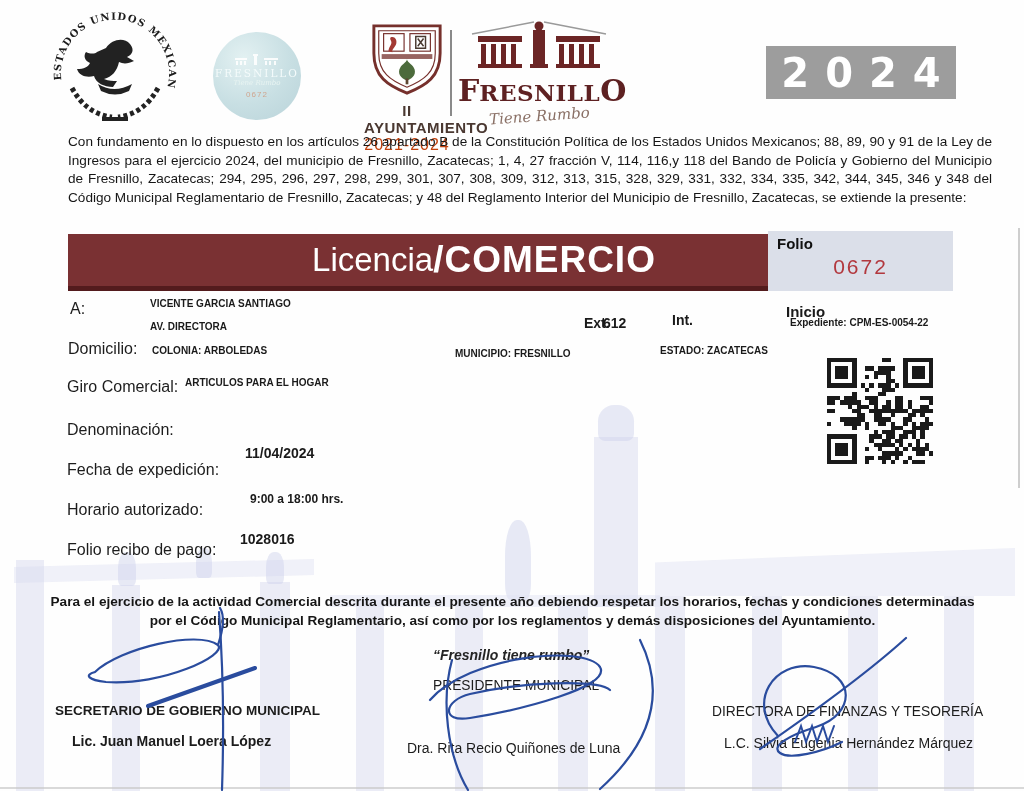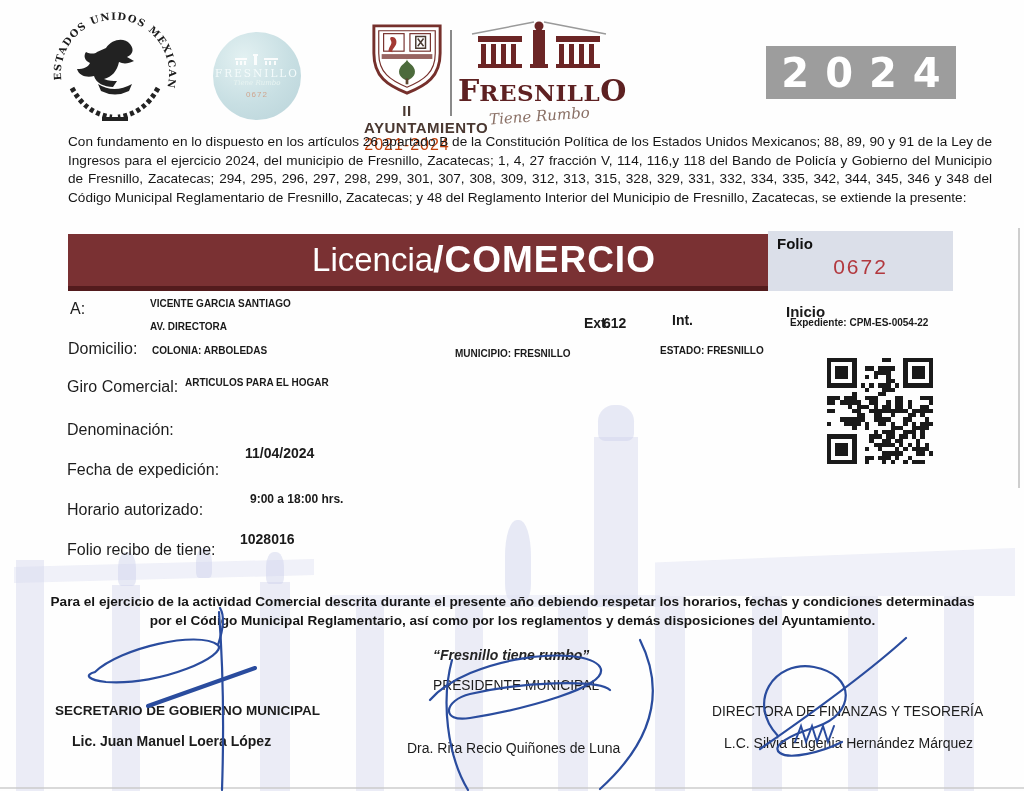--- a/index.html
+++ b/index.html
@@ -189,21 +189,21 @@
   <span class="val z2" style="left:150px;top:298px;">VICENTE GARCIA SANTIAGO</span>
   <span class="val z2" style="left:150px;top:321px;">AV. DIRECTORA</span>
   <span class="val z2" style="left:567px;top:315px;font-size:14px;margin-left:17px;">Ext.</span>
   <span class="val z2" style="left:603px;top:315px;font-size:14px;">612</span>
   <span class="val z2" style="left:672px;top:312px;font-size:14px;">Int.</span>
   <span class="val z2" style="left:786px;top:303px;font-size:15px;">Inicio</span>
   <span class="val z2" style="left:790px;top:317px;">Expediente: CPM-ES-0054-22</span>
   <span class="lab z2" style="left:68px;top:340px;">Domicilio:</span>
   <span class="val z2" style="left:152px;top:345px;">COLONIA: ARBOLEDAS</span>
   <span class="val z2" style="left:455px;top:348px;">MUNICIPIO: FRESNILLO</span>
-  <span class="val z2" style="left:660px;top:345px;">ESTADO: FRESNILLO</span>
+  <span class="val z2" style="left:660px;top:345px;">ESTADO: ZACATECAS</span>
   <span class="lab z2" style="left:67px;top:378px;">Giro Comercial:</span>
   <span class="val z2" style="left:185px;top:377px;">ARTICULOS PARA EL HOGAR</span>
 
   <svg class="qr z2" id="qr-svg" viewBox="0 0 25 25" shape-rendering="crispEdges" fill="#1a1a1a">
       <rect x="13" y="0" width="1" height="1"></rect>
       <rect x="14" y="0" width="1" height="1"></rect>
       <rect x="9" y="2" width="1" height="1"></rect>
       <rect x="10" y="2" width="1" height="1"></rect>
       <rect x="12" y="2" width="1" height="1"></rect>
       <rect x="13" y="2" width="1" height="1"></rect>
@@ -405,21 +405,21 @@
       <rect x="16" y="6" width="1" height="1"></rect>
       <rect x="6" y="16" width="1" height="1"></rect>
     </svg>
 
   <span class="lab z2" style="left:67px;top:421px;">Denominación:</span>
   <span class="val z2" style="left:245px;top:445px;font-size:14px;">11/04/2024</span>
   <span class="lab z2" style="left:67px;top:461px;">Fecha de expedición:</span>
   <span class="val z2" style="left:250px;top:492px;font-size:12px;">9:00 a 18:00 hrs.</span>
   <span class="lab z2" style="left:67px;top:501px;">Horario autorizado:</span>
   <span class="val z2" style="left:240px;top:531px;font-size:14px;">1028016</span>
-  <span class="lab z2" style="left:67px;top:541px;">Folio recibo de tiene:</span>
+  <span class="lab z2" style="left:67px;top:541px;">Folio recibo de pago:</span>
 
   <div class="notice z2">Para el ejercicio de la actividad Comercial descrita durante el presente año debiendo respetar los horarios, fechas y condiciones determinadas por el Código Municipal Reglamentario, así como por los reglamentos y demás disposiciones del Ayuntamiento.</div>
 
   <span class="sig-quote z2">“Fresnillo tiene rumbo”</span>
   <span class="sig-title z2" style="left:433px;top:678px;">PRESIDENTE MUNICIPAL</span>
   <span class="sig-title-b z2" style="left:55px;top:703px;">SECRETARIO DE GOBIERNO MUNICIPAL</span>
   <span class="sig-title z2" style="left:712px;top:704px;">DIRECTORA DE FINANZAS Y TESORERÍA</span>
   <span class="sig-name-b z2" style="left:72px;top:733px;">Lic. Juan Manuel Loera López</span>
   <span class="sig-name z2" style="left:407px;top:740px;">Dra. Rita Recio Quiñones de Luna</span>
   <span class="sig-name z2" style="left:724px;top:735px;">L.C. Silvia Eugenia Hernández Márquez</span>

